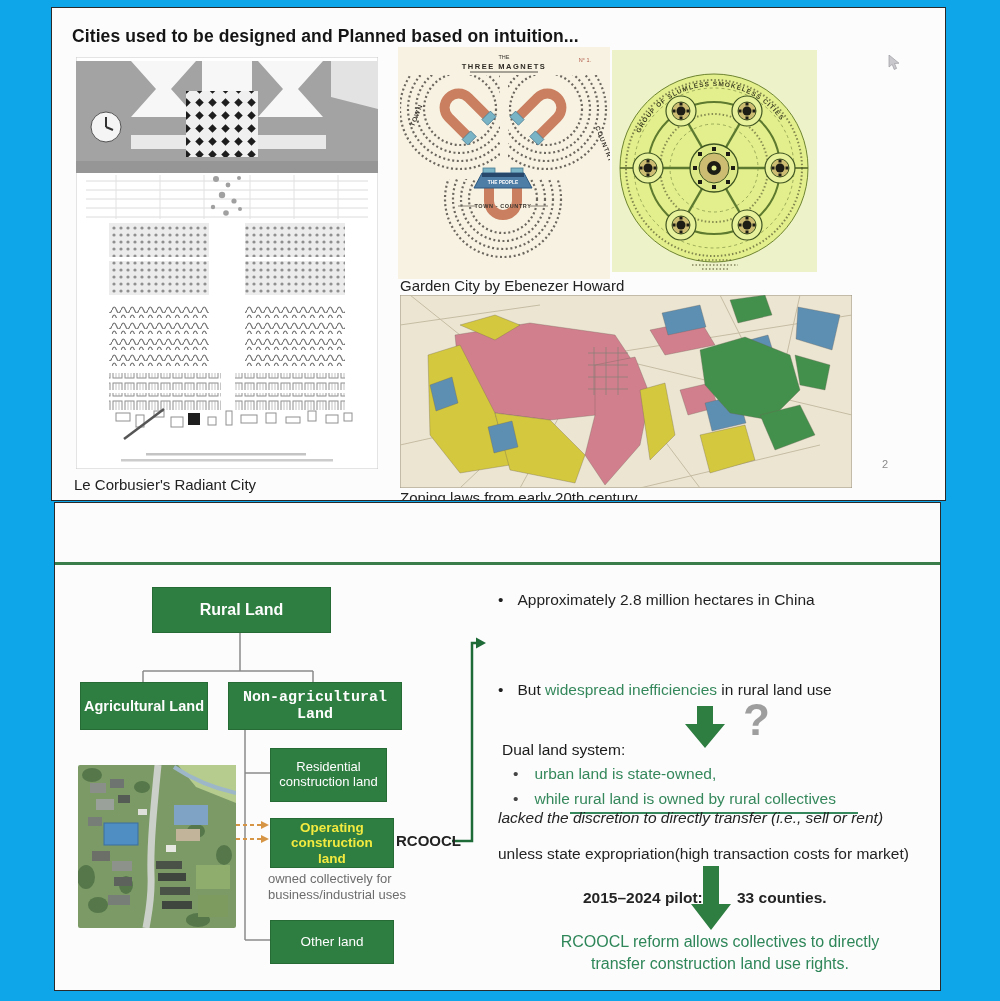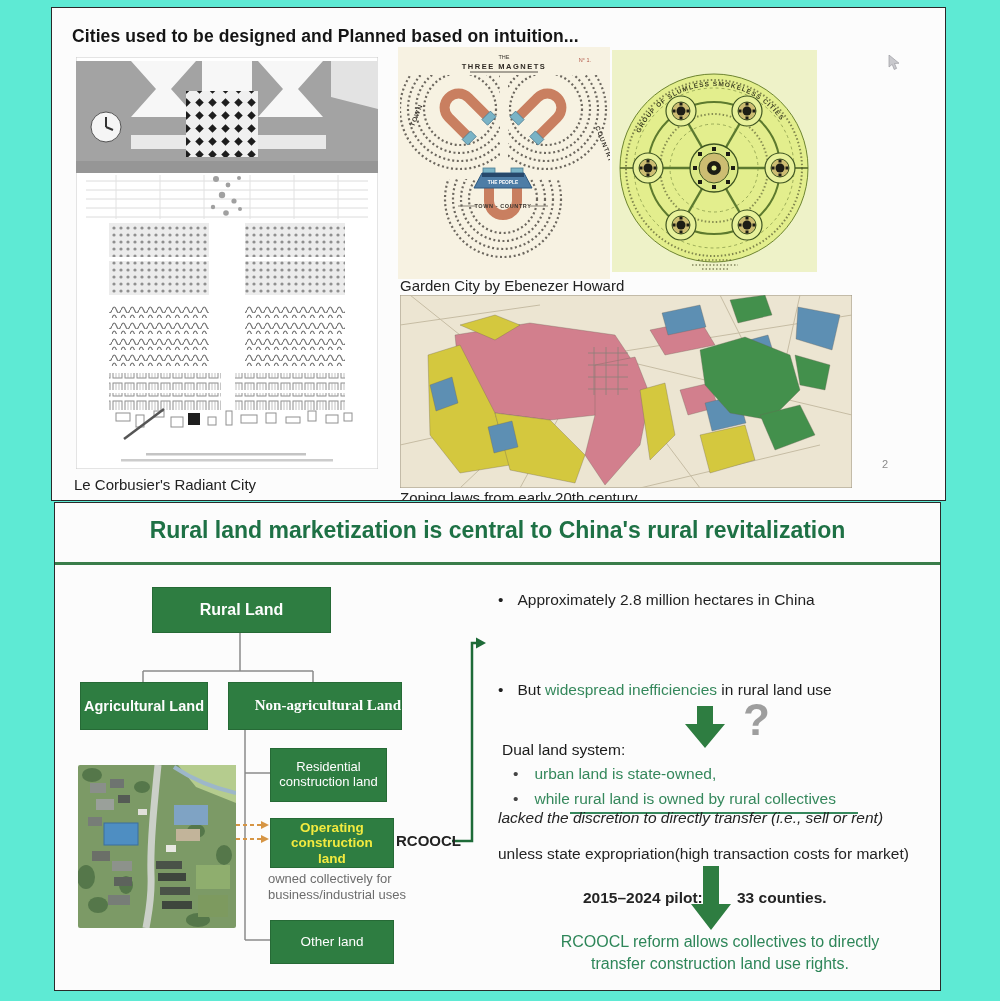--- a/index.html
+++ b/index.html
@@ -1,17 +1,17 @@
 <!DOCTYPE html>
 <html><head>
 <meta charset="utf-8">
 <style>
   html,body{margin:0;padding:0;background:#131313;width:1000px;height:1001px;overflow:hidden;
     font-family:"Liberation Sans",sans-serif;}
-  .stage{position:relative;width:1000px;height:1001px;background:#5eead4;}
+  .stage{position:relative;width:1000px;height:1001px;background:#0ea5e9;}
   .slide{position:absolute;background:#fcfcfc;overflow:hidden;box-shadow:0 0 0 1px #2a2a2a;}
   #slide-top{left:52px;top:8px;width:893px;height:492px;}
   #slide-bottom{left:55px;top:503px;width:885px;height:487px;}
   .abs{position:absolute;}
   
   .top-title{left:20px;top:18px;font-size:17.5px;font-weight:bold;color:#151515;letter-spacing:.1px;}
   .caption{font-size:15px;color:#222;}
   .pagenum{left:830px;top:450px;font-size:11px;color:#8a8a8a;}
   figure{margin:0;}
   
@@ -278,21 +278,20 @@
     <div class="abs caption" style="left:348px;top:481px;">Zoning laws from early 20th century</div>
 
     <div class="abs pagenum">2</div>
   </div>
 
   <svg class="abs" style="left:888px;top:55px;" width="14" height="16" viewBox="0 0 14 16">
     <polygon points="1,0 1,12 4.2,9.3 6.2,14.5 8.6,13.4 6.5,8.5 11,8.2" fill="#c9c9cd" stroke="#9b9ba1" stroke-width=".7"></polygon>
   </svg>
 
   <div class="slide" id="slide-bottom">
-    <div class="abs b-title">Rural land marketization is central to China's rural revitalization</div>
     <div class="abs title-rule"></div>
 
     <svg class="abs" style="left:0;top:0;pointer-events:none;" width="885" height="487" viewBox="0 0 885 487">
       <g stroke="#8a8a8a" stroke-width="1.5" fill="none">
         <path d="M185,128 V168 M88,168 H258 M88,168 V179 M258,168 V179"></path>
         <path d="M190,225 V437 M190,270 H215 M190,437 H215"></path>
       </g>
       <g stroke="#1e6b38" stroke-width="2.5" fill="none">
         <path d="M397,338 H417 V140 H421"></path>
       </g>
@@ -308,21 +307,21 @@
         <polygon points="648,363 664,363 664,401 676,401 656,427 636,401 648,401"></polygon>
       </g>
     </svg>
 
     <div class="gbox" style="left:97px;top:84px;width:177px;height:44px;font-size:16px;">
       <span>Rural Land</span>
     </div>
     <div class="gbox" style="left:25px;top:179px;width:126px;height:46px;font-size:14.5px;">
       <span>Agricultural Land</span>
     </div>
-    <div class="gbox" style="left:173px;top:179px;width:172px;height:46px;font-size:15px;font-family:Liberation Serif, serif;justify-content:flex-end;">
+    <div class="gbox" style="left:173px;top:179px;width:172px;height:46px;font-size:15px;font-family:Liberation Mono, monospace;">
       <span>Non-agricultural Land</span>
     </div>
     <div class="gbox" style="left:215px;top:245px;width:115px;height:52px;font-size:13px;font-weight:normal;">
       <span style="padding:0 4px;">Residential construction land</span>
     </div>
     <div class="gbox" style="left:215px;top:315px;width:122px;height:48px;font-size:13.5px;color:#f2ea3f;">
       <span style="padding:0 8px;">Operating construction land</span>
     </div>
     <div class="abs" style="left:341px;top:329px;font-size:15px;font-weight:bold;color:#222;">RCOOCL</div>
     <div class="note" style="left:213px;top:368px;">

